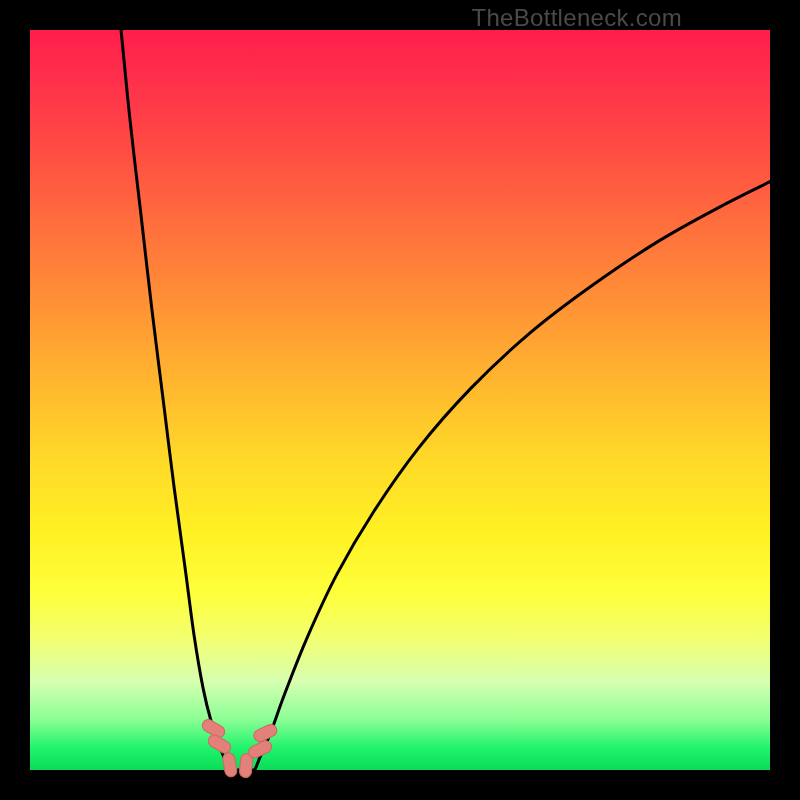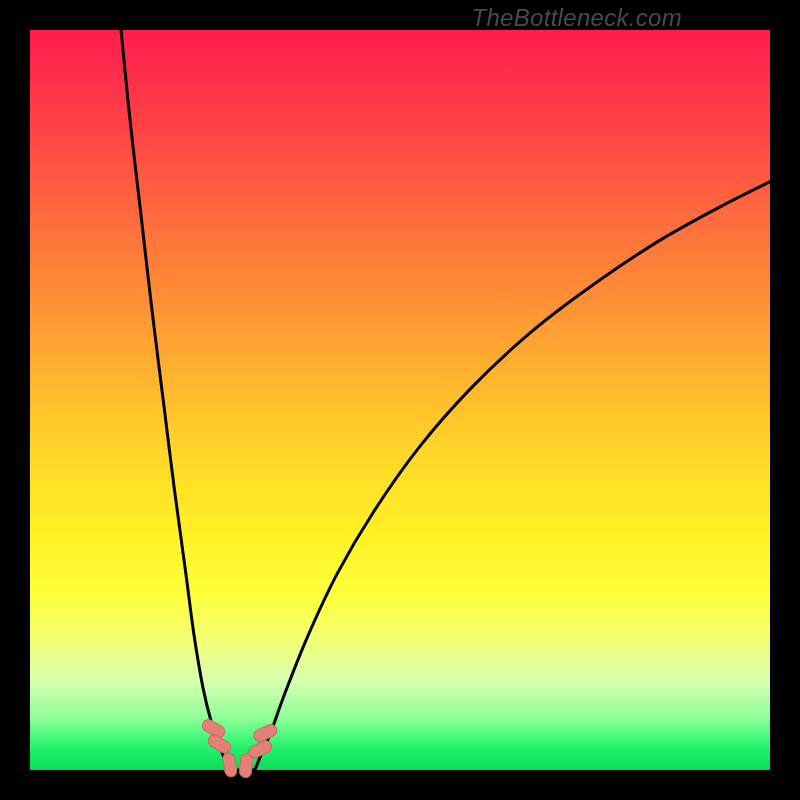--- a/index.html
+++ b/index.html
@@ -11,21 +11,20 @@
     background: #000;
     font-family: Arial, Helvetica, sans-serif;
   }
   .frame {
     position: absolute;
     left: 0;
     top: 0;
     width: 692px;
     height: 800px;
     background: #000;
-    font-style: italic;
   }
   .plot {
     position: absolute;
     left: 30px;
     top: 30px;
     width: 740px;
     height: 740px;
     background: linear-gradient(to bottom,
       #ff1e4b 0%,
       #ff2e4b 6%,

